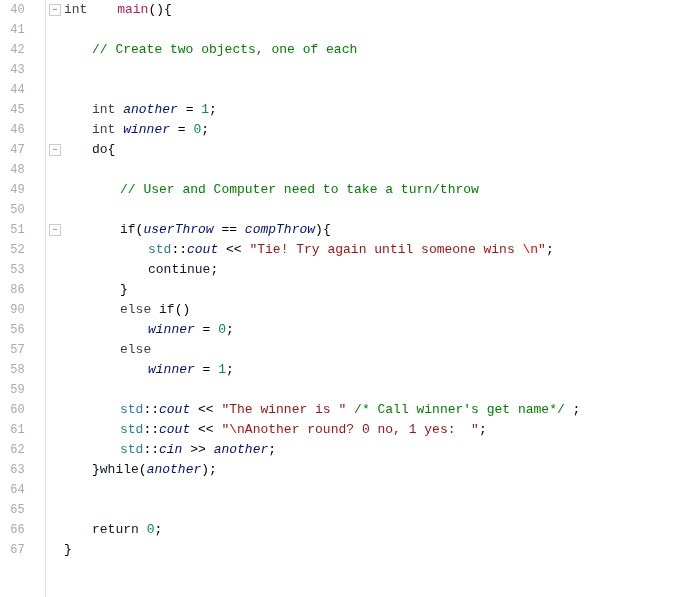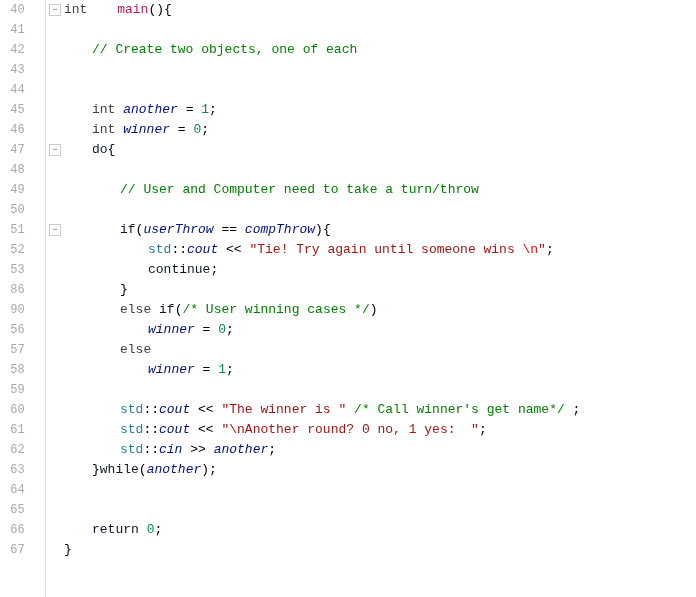--- a/index.html
+++ b/index.html
@@ -122,21 +122,21 @@
       <div class="code-line"><span class="fold-gutter"></span><span style="display: inline-block; width: 28px; height: 20px;"></span><span class="kw">int</span><span class="plain"> </span><span class="var">another</span><span class="plain"> = </span><span class="num">1</span><span class="plain">;</span></div>
       <div class="code-line"><span class="fold-gutter"></span><span style="display: inline-block; width: 28px; height: 20px;"></span><span class="kw">int</span><span class="plain"> </span><span class="var">winner</span><span class="plain"> = </span><span class="num">0</span><span class="plain">;</span></div>
       <div class="code-line"><span class="fold-gutter"><span class="fold-icon">−</span></span><span style="display: inline-block; width: 28px; height: 20px;"></span><span class="kw2">do</span><span class="plain">{</span></div>
       <div class="code-line"><span class="fold-gutter"></span><span style="display: inline-block; width: 0px; height: 20px;"></span></div>
       <div class="code-line"><span class="fold-gutter"></span><span style="display: inline-block; width: 56px; height: 20px;"></span><span class="cmt">// User and Computer need to take a turn/throw</span></div>
       <div class="code-line"><span class="fold-gutter"></span><span style="display: inline-block; width: 0px; height: 20px;"></span></div>
       <div class="code-line"><span class="fold-gutter"><span class="fold-icon">−</span></span><span style="display: inline-block; width: 56px; height: 20px;"></span><span class="kw2">if</span><span class="plain">(</span><span class="var">userThrow</span><span class="plain"> == </span><span class="var">compThrow</span><span class="plain">){</span></div>
       <div class="code-line"><span class="fold-gutter"></span><span style="display: inline-block; width: 84px; height: 20px;"></span><span class="ns">std</span><span class="plain">::</span><span class="var">cout</span><span class="plain"> &lt;&lt; </span><span class="str">"Tie! Try again until someone wins </span><span class="esc">\n</span><span class="str">"</span><span class="plain">;</span></div>
       <div class="code-line"><span class="fold-gutter"></span><span style="display: inline-block; width: 84px; height: 20px;"></span><span class="kw2">continue</span><span class="plain">;</span></div>
       <div class="code-line"><span class="fold-gutter"></span><span style="display: inline-block; width: 56px; height: 20px;"></span><span class="plain">}</span></div>
-      <div class="code-line"><span class="fold-gutter"></span><span style="display: inline-block; width: 56px; height: 20px;"></span><span class="kw">else</span><span class="plain"> </span><span class="kw2">if</span><span class="plain">(</span><span class="cmt">/* User winning cases */</span><span class="plain">)</span></div>
+      <div class="code-line"><span class="fold-gutter"></span><span style="display: inline-block; width: 56px; height: 20px;"></span><span class="kw">else</span><span class="plain"> </span><span class="kw2">if</span><span class="plain">(</span><span class="plain">)</span></div>
       <div class="code-line"><span class="fold-gutter"></span><span style="display: inline-block; width: 84px; height: 20px;"></span><span class="var">winner</span><span class="plain"> = </span><span class="num">0</span><span class="plain">;</span></div>
       <div class="code-line"><span class="fold-gutter"></span><span style="display: inline-block; width: 56px; height: 20px;"></span><span class="kw">else</span></div>
       <div class="code-line"><span class="fold-gutter"></span><span style="display: inline-block; width: 84px; height: 20px;"></span><span class="var">winner</span><span class="plain"> = </span><span class="num">1</span><span class="plain">;</span></div>
       <div class="code-line"><span class="fold-gutter"></span><span style="display: inline-block; width: 0px; height: 20px;"></span></div>
       <div class="code-line"><span class="fold-gutter"></span><span style="display: inline-block; width: 56px; height: 20px;"></span><span class="ns">std</span><span class="plain">::</span><span class="var">cout</span><span class="plain"> &lt;&lt; </span><span class="str">"The winner is "</span><span class="plain"> </span><span class="cmt">/* Call winner's get name*/</span><span class="plain"> ;</span></div>
       <div class="code-line"><span class="fold-gutter"></span><span style="display: inline-block; width: 56px; height: 20px;"></span><span class="ns">std</span><span class="plain">::</span><span class="var">cout</span><span class="plain"> &lt;&lt; </span><span class="str">"\nAnother round? 0 no, 1 yes:  "</span><span class="plain">;</span></div>
       <div class="code-line"><span class="fold-gutter"></span><span style="display: inline-block; width: 56px; height: 20px;"></span><span class="ns">std</span><span class="plain">::</span><span class="var">cin</span><span class="plain"> &gt;&gt; </span><span class="var">another</span><span class="plain">;</span></div>
       <div class="code-line"><span class="fold-gutter"></span><span style="display: inline-block; width: 28px; height: 20px;"></span><span class="plain">}</span><span class="kw2">while</span><span class="plain">(</span><span class="var">another</span><span class="plain">);</span></div>
       <div class="code-line"><span class="fold-gutter"></span><span style="display: inline-block; width: 0px; height: 20px;"></span></div>
       <div class="code-line"><span class="fold-gutter"></span><span style="display: inline-block; width: 0px; height: 20px;"></span></div>

